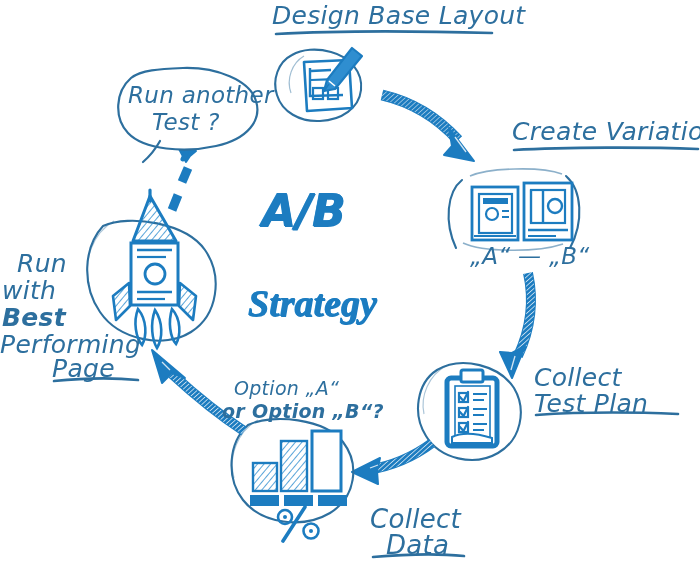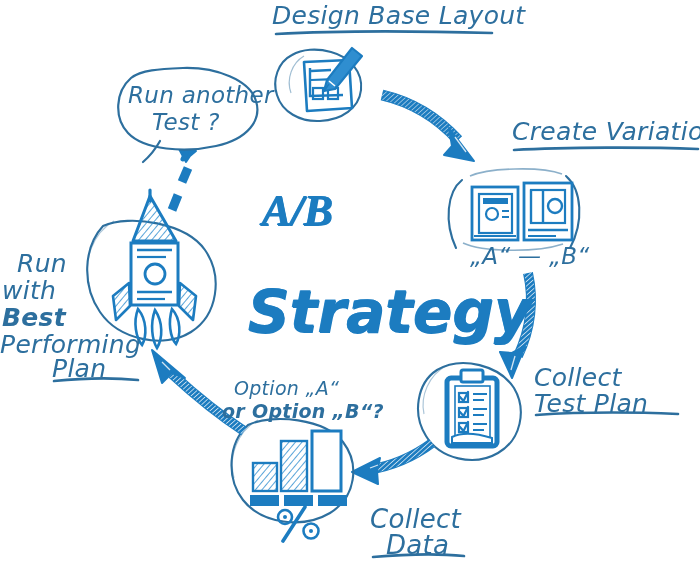--- a/index.html
+++ b/index.html
@@ -220,39 +220,39 @@
       <path d="M514 150 C 566 147, 648 147, 698 149" fill="none" stroke="#2d6f9e" stroke-width="2.6" stroke-linecap="round"></path>
 
       <path d="M536 415 C 580 412, 630 412, 678 414" fill="none" stroke="#2d6f9e" stroke-width="2.6" stroke-linecap="round"></path>
 
       <path d="M373 557 C 408 554, 444 554, 464 556" fill="none" stroke="#2d6f9e" stroke-width="2.6" stroke-linecap="round"></path>
 
       <path d="M54 381 C 84 378, 118 378, 138 380" fill="none" stroke="#2d6f9e" stroke-width="2.6" stroke-linecap="round"></path>
     </g>
   </svg>
 
-  <div class="center-title" style="left:262px; top:190px; font-size:44px;font-family:Liberation Serif, serif;">A/B</div>
-  <div class="center-title" style="left:248px; top:285px; font-size:58px;">Strategy</div>
+  <div class="center-title" style="left:262px; top:190px; font-size:44px;">A/B</div>
+  <div class="center-title" style="left:248px; top:285px; font-size:38px;font-family:Liberation Serif, serif;">Strategy</div>
 
   <div class="hand-label" style="left:272px; top:2px; font-size:25px;">Design Base Layout</div>
 
   <div class="hand-label" style="left:512px; top:118px; font-size:25px;">Create Variations</div>
   <div class="hand-label" style="left:470px; top:244px; font-size:23px;">„A“ — „B“</div>
 
   <div class="hand-label" style="left:534px; top:364px; font-size:25px;">Collect</div>
   <div class="hand-label" style="left:534px; top:390px; font-size:25px;">Test Plan</div>
 
   <div class="hand-label" style="left:370px; top:505px; font-size:26px;">Collect</div>
   <div class="hand-label" style="left:386px; top:531px; font-size:26px;">Data</div>
 
   <div class="hand-label" style="left:17px; top:250px; font-size:25px;">Run</div>
   <div class="hand-label" style="left:2px; top:277px; font-size:25px;">with</div>
   <div class="hand-label" style="left:2px; top:304px; font-size:25px; font-weight:bold;">Best</div>
   <div class="hand-label" style="left:0px; top:331px; font-size:25px;">Performing</div>
-  <div class="hand-label" style="left:52px; top:355px; font-size:25px;">Plan</div>
+  <div class="hand-label" style="left:52px; top:355px; font-size:25px;">Page</div>
 
   <div class="hand-label" style="left:234px; top:378px; font-size:19px;">Option „A“</div>
   <div class="hand-label" style="left:222px; top:401px; font-size:19px;font-weight:bold;">or Option „B“?</div>
 
   <div class="hand-label" style="left:128px; top:83px; font-size:23px;">Run another</div>
   <div class="hand-label" style="left:152px; top:110px; font-size:23px;">Test ?</div>
 
 </div>
 
 </body></html>

